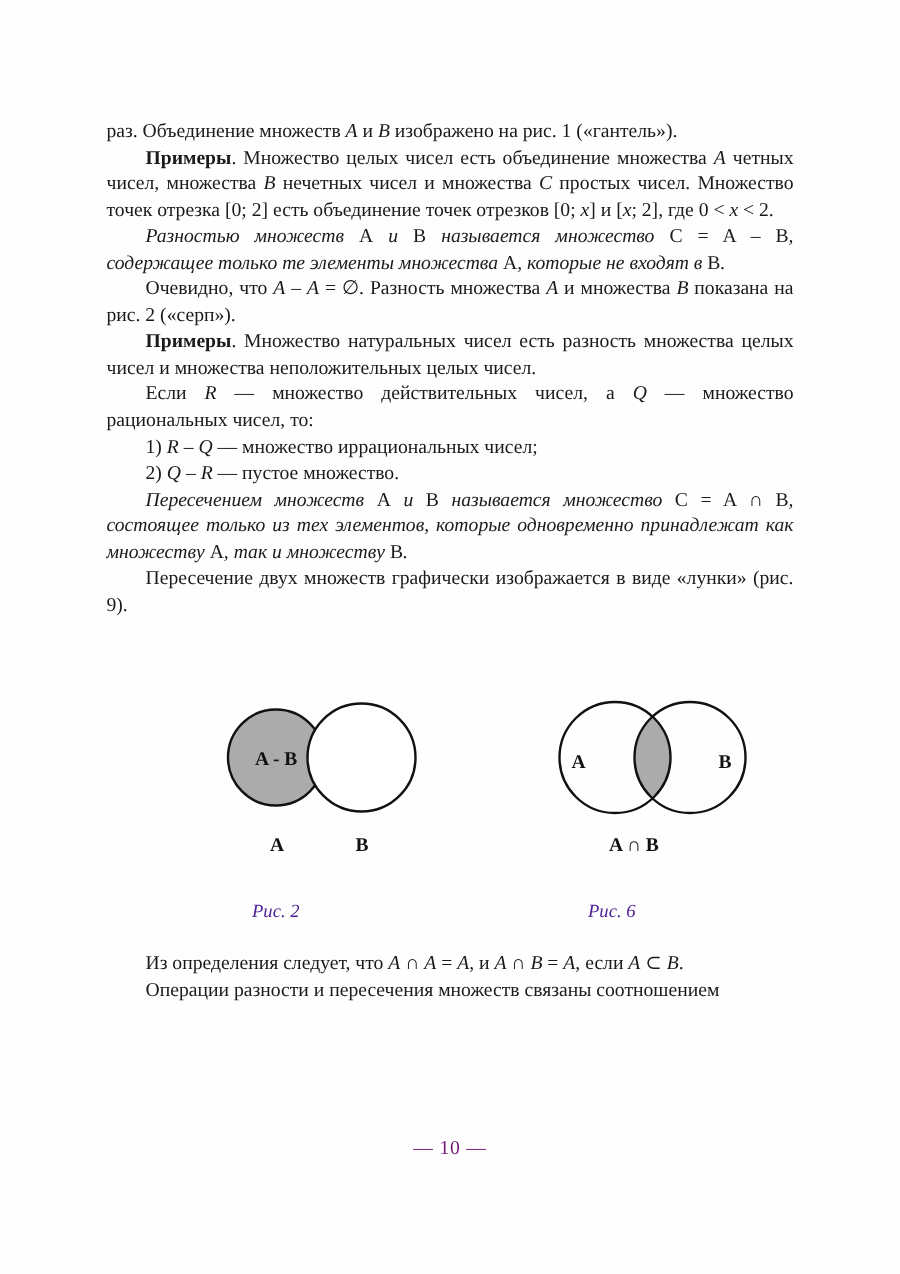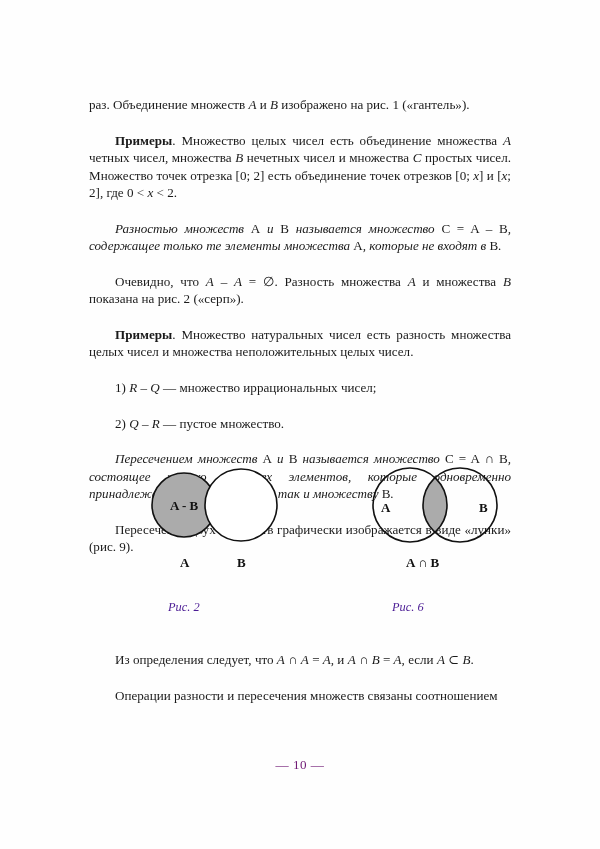--- a/index.html
+++ b/index.html
@@ -25,21 +25,21 @@
   }
 
   .textblock {
     position: absolute;
     left: 71px;
     top: 78px;
     width: 458px;
   }
 
   p.para {
-    margin: 18px;
+    margin: 0;
     font-size: 13.1px;
     line-height: 17.55px;
     text-align: justify;
     text-indent: 26px;
     hyphens: manual;
     -webkit-hyphens: manual;
   }
   p.para.noindent { text-indent: 0; }
   p.para.ital {
     font-style: italic;
@@ -122,20 +122,21 @@
     <p class="para noindent">раз. Объединение множеств <span class="it">A</span> и <span class="it">B</span> изображено на рис. 1 («гантель»).</p>
 
     <p class="para"><span class="bold">Примеры</span>. Множество целых чисел есть объединение множества <span class="it">A</span> четных чисел, множества <span class="it">B</span> нечетных чисел и множества <span class="it">C</span> простых чисел. Множество точек отрезка [0; 2] есть объединение точек отрезков [0; <span class="it">x</span>] и [<span class="it">x</span>; 2], где 0 &lt; <span class="it">x</span> &lt; 2.</p>
 
     <p class="para ital">Разностью множеств <span class="rm">A</span> и <span class="rm">B</span> называется множество <span class="rm">C = A – B</span>, содержащее только те элементы множества <span class="rm">A</span>, которые не входят в <span class="rm">B</span>.</p>
 
     <p class="para">Очевидно, что <span class="it">A</span> – <span class="it">A</span> = ∅. Разность множества <span class="it">A</span> и множества <span class="it">B</span> показана на рис. 2 («серп»).</p>
 
     <p class="para"><span class="bold">Примеры</span>. Множество натуральных чисел есть разность множества целых чисел и множества неположительных целых чисел.</p>
 
+    <p class="para">Если <span class="it">R</span> — множество действительных чисел, а <span class="it">Q</span> — множество рациональных чисел, то:</p>
 
     <p class="para listitem">1) <span class="it">R</span> – <span class="it">Q</span> — множество иррациональных чисел;</p>
 
     <p class="para listitem">2) <span class="it">Q</span> – <span class="it">R</span> — пустое множество.</p>
 
     <p class="para ital">Пересечением множеств <span class="rm">A</span> и <span class="rm">B</span> называется множество <span class="rm">C = A ∩ B</span>, состоящее только из тех элементов, которые одновременно принадлежат как множеству <span class="rm">A</span>, так и множеству <span class="rm">B</span>.</p>
 
     <p class="para">Пересечение двух множеств графически изображается в виде «лунки» (рис. 9).</p>
   </div>
 

